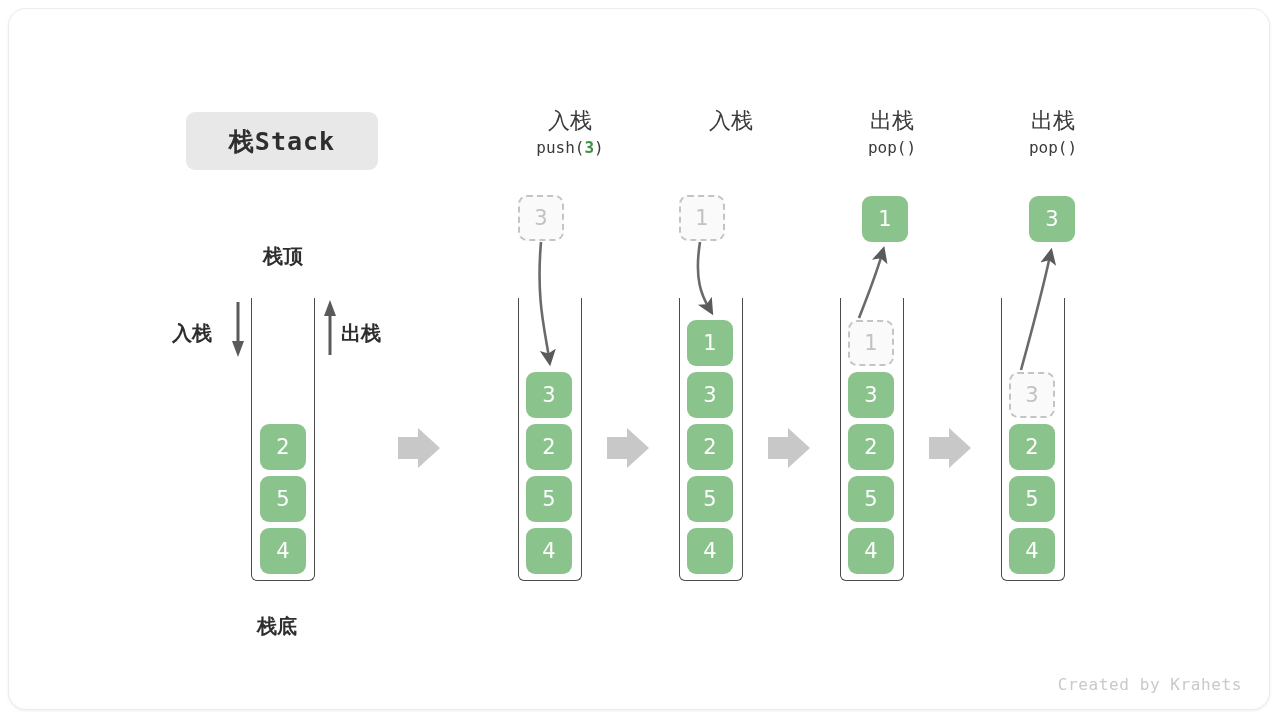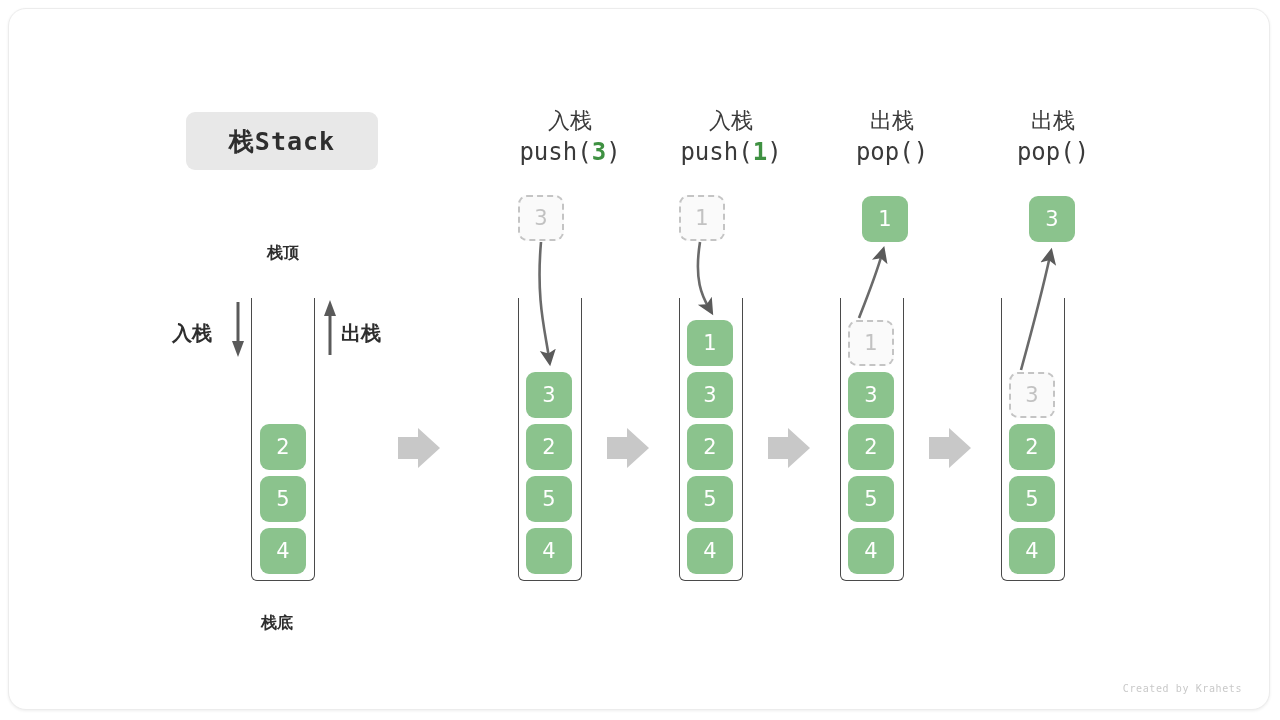--- a/index.html
+++ b/index.html
@@ -60,21 +60,21 @@
     width: 150px;
     text-align: center;
     color: #3a3a3a;
     line-height: 1.32;
   }
   .col-head .cn {
     font-size: 22px;
     display: block;
   }
   .col-head .op {
-    font-size: 24px;
+    font-size: 16px;
     display: block;
     font-family: "DejaVu Sans Mono", "Liberation Mono", monospace;
     margin-top: 2px;
   }
   .col-head .op .arg {
     color: #3f9142;
     font-weight: bold;
   }
 
   
@@ -116,21 +116,21 @@
   .side-label {
     position: absolute;
     color: #2e2e2e;
     font-size: 20px;
     font-weight: bold;
     white-space: nowrap;
   }
   .peak-label {
     position: absolute;
     color: #2e2e2e;
-    font-size: 16px;
+    font-size: 20px;
     font-weight: bold;
     width: 120px;
     text-align: center;
   }
 
   
   .overlay {
     position: absolute;
     left: 0;
     top: 0;
@@ -138,21 +138,21 @@
     height: 720px;
     pointer-events: none;
   }
 
   
   .watermark {
     position: absolute;
     right: 38px;
     bottom: 26px;
     color: #c9c9c9;
-    font-size: 10px;
+    font-size: 16px;
     font-family: "DejaVu Sans Mono", "Liberation Mono", monospace;
     letter-spacing: 0.6px;
   }
 </style>
 </head>
 <body>
 
 <div id="canvas">
   <div class="card"></div>
 
@@ -161,21 +161,20 @@
     <span class="mono">Stack</span>
   </div>
 
   <div class="col-head" style="left:495px; top:106px;">
     <span class="cn">入栈</span>
     <span class="op"><span>push(</span><span class="arg">3</span><span>)</span></span>
   </div>
 
   <div class="col-head" style="left:656px; top:106px;">
     <span class="cn">入栈</span>
-    <span class="op"><span>push(</span><span class="arg">1</span><span>)</span></span>
   </div>
 
   <div class="col-head" style="left:817px; top:106px;">
     <span class="cn">出栈</span>
     <span class="op"><span>pop(</span><span class="arg"></span><span>)</span></span>
   </div>
 
   <div class="col-head" style="left:978px; top:106px;">
     <span class="cn">出栈</span>
     <span class="op"><span>pop(</span><span class="arg"></span><span>)</span></span>

